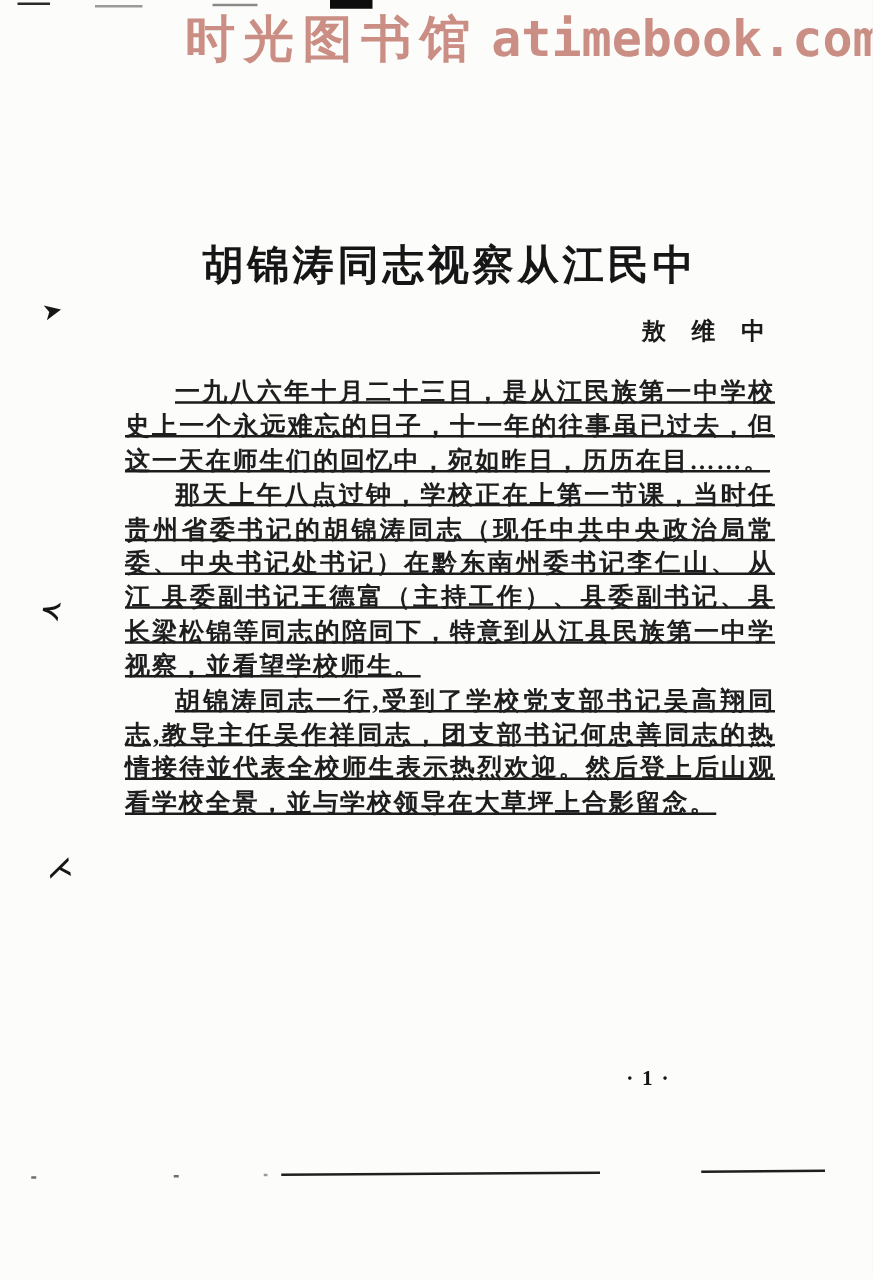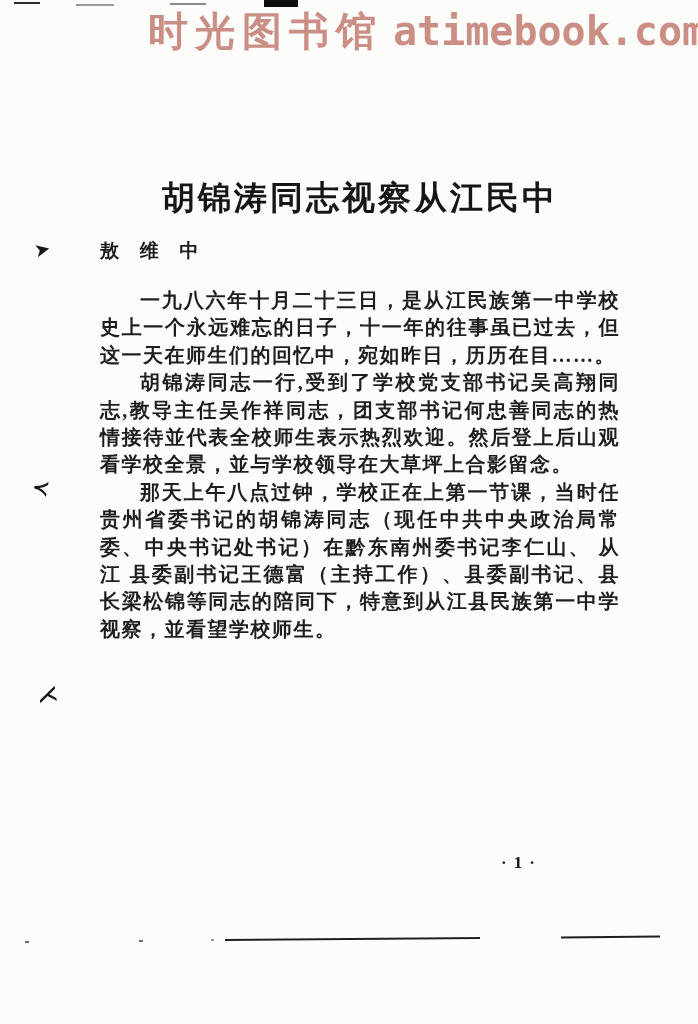--- a/index.html
+++ b/index.html
@@ -54,40 +54,40 @@
     pointer-events: none;
   }
   .ink-1 { left: 34px; top: 238px; font-size: 19px; transform: rotate(-12deg); }
   .ink-2 { left: 32px; top: 476px; font-size: 21px; transform: rotate(10deg); }
   .ink-3 { left: 37px; top: 682px; font-size: 21px; transform: rotate(-8deg); }
 
   
   .content {
     position: absolute;
     left: 100px;
-    top: 176px;
+    top: 190px;
     width: 520px;
   }
   .doc-title {
     margin: 0;
     font-size: 33px;
     font-weight: bold;
     text-align: center;
     letter-spacing: 3px;
     color: #161616;
   }
   .doc-author {
     margin: 17px 0 0 0;
     font-size: 19px;
     font-weight: bold;
-    text-align: left;
+    text-align: right;
     letter-spacing: 8px;
     color: #1a1a1a;
   }
-  .body-text { margin-top: 23px; }
+  .body-text { margin-top: 23px; text-decoration: underline; }
   .body-text p {
     margin: 0;
     font-size: 20px;
     font-weight: bold;
     line-height: 27.4px;
     letter-spacing: 1.5px;
     text-align: justify;
     text-indent: 2em;
     color: #1e1e1e;
   }
@@ -128,22 +128,22 @@
 
   <span class="ink-mark ink-1">➤</span>
   <span class="ink-mark ink-2">≺</span>
   <span class="ink-mark ink-3">⋌</span>
 
   <div class="content">
     <h1 class="doc-title">胡锦涛同志视察从江民中</h1>
     <div class="doc-author">敖 维 中</div>
     <div class="body-text">
       <p>一九八六年十月二十三日，是从江民族第一中学校史上一个永远难忘的日子，十一年的往事虽已过去，但这一天在师生们的回忆中，宛如昨日，历历在目……。</p>
+      <p>那天上午八点过钟，学校正在上第一节课，当时任贵州省委书记的胡锦涛同志（现任中共中央政治局常委、中央书记处书记）在黔东南州委书记李仁山、 从 江 县委副书记王德富（主持工作）、县委副书记、县长梁松锦等同志的陪同下，特意到从江县民族第一中学视察，並看望学校师生。</p>
       <p>胡锦涛同志一行,受到了学校党支部书记吴高翔同志,教导主任吴作祥同志，团支部书记何忠善同志的热情接待並代表全校师生表示热烈欢迎。然后登上后山观看学校全景，並与学校领导在大草坪上合影留念。</p>
-      <p>那天上午八点过钟，学校正在上第一节课，当时任贵州省委书记的胡锦涛同志（现任中共中央政治局常委、中央书记处书记）在黔东南州委书记李仁山、 从 江 县委副书记王德富（主持工作）、县委副书记、县长梁松锦等同志的陪同下，特意到从江县民族第一中学视察，並看望学校师生。</p>
     </div>
   </div>
 
   <div class="page-number">·1·</div>
 
   <div class="crease cr-1"></div>
   <div class="crease cr-2"></div>
   <div class="cr-dot crd-1"></div>
   <div class="cr-dot crd-2"></div>
   <div class="cr-dot crd-3"></div>

